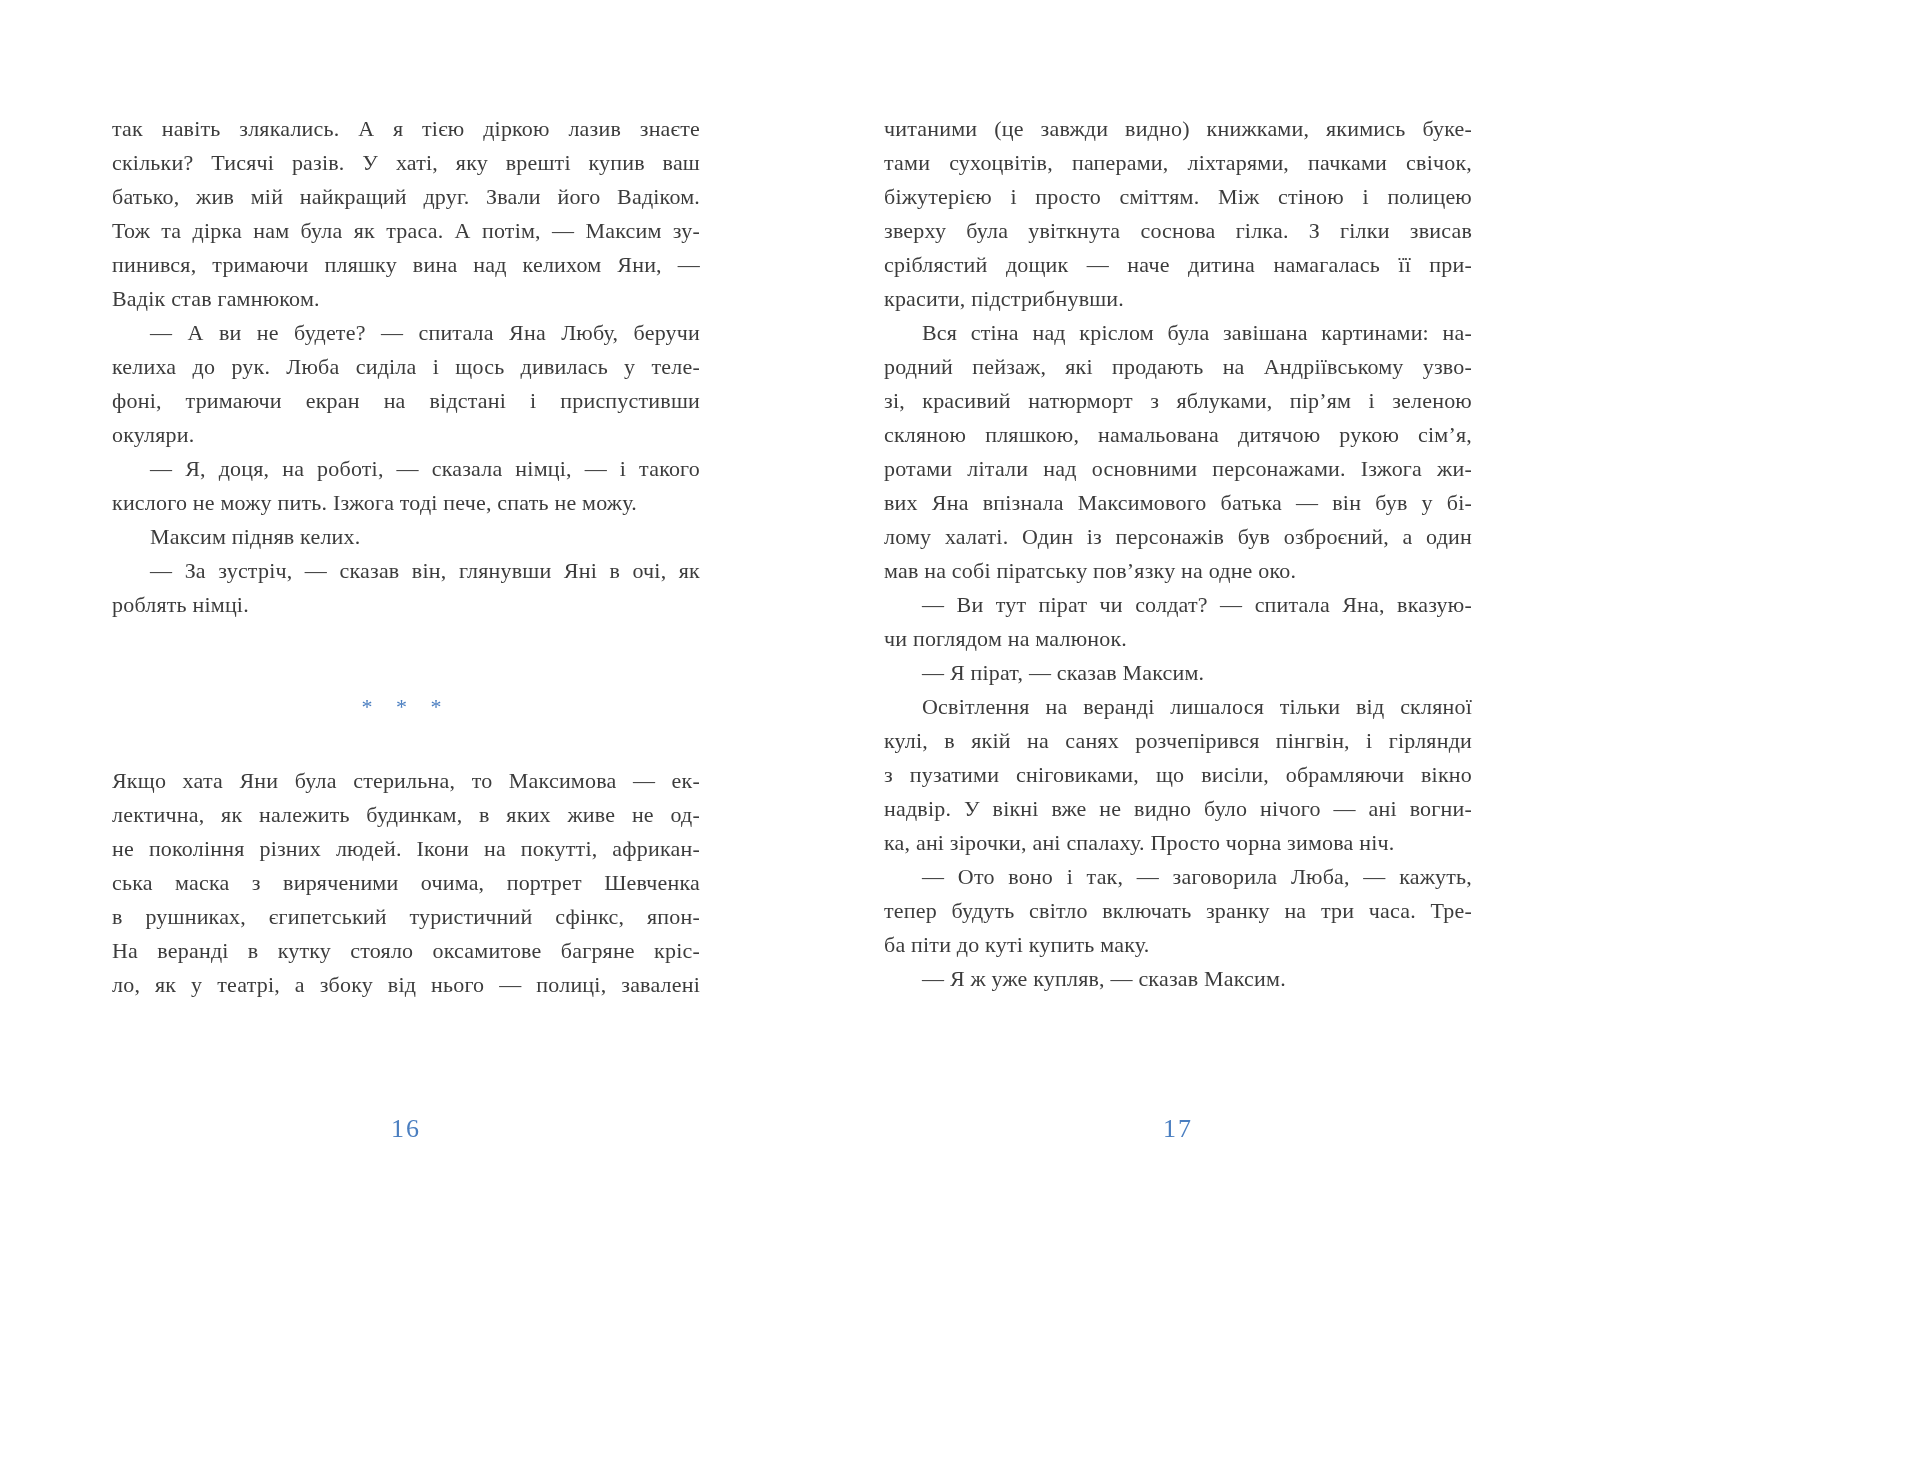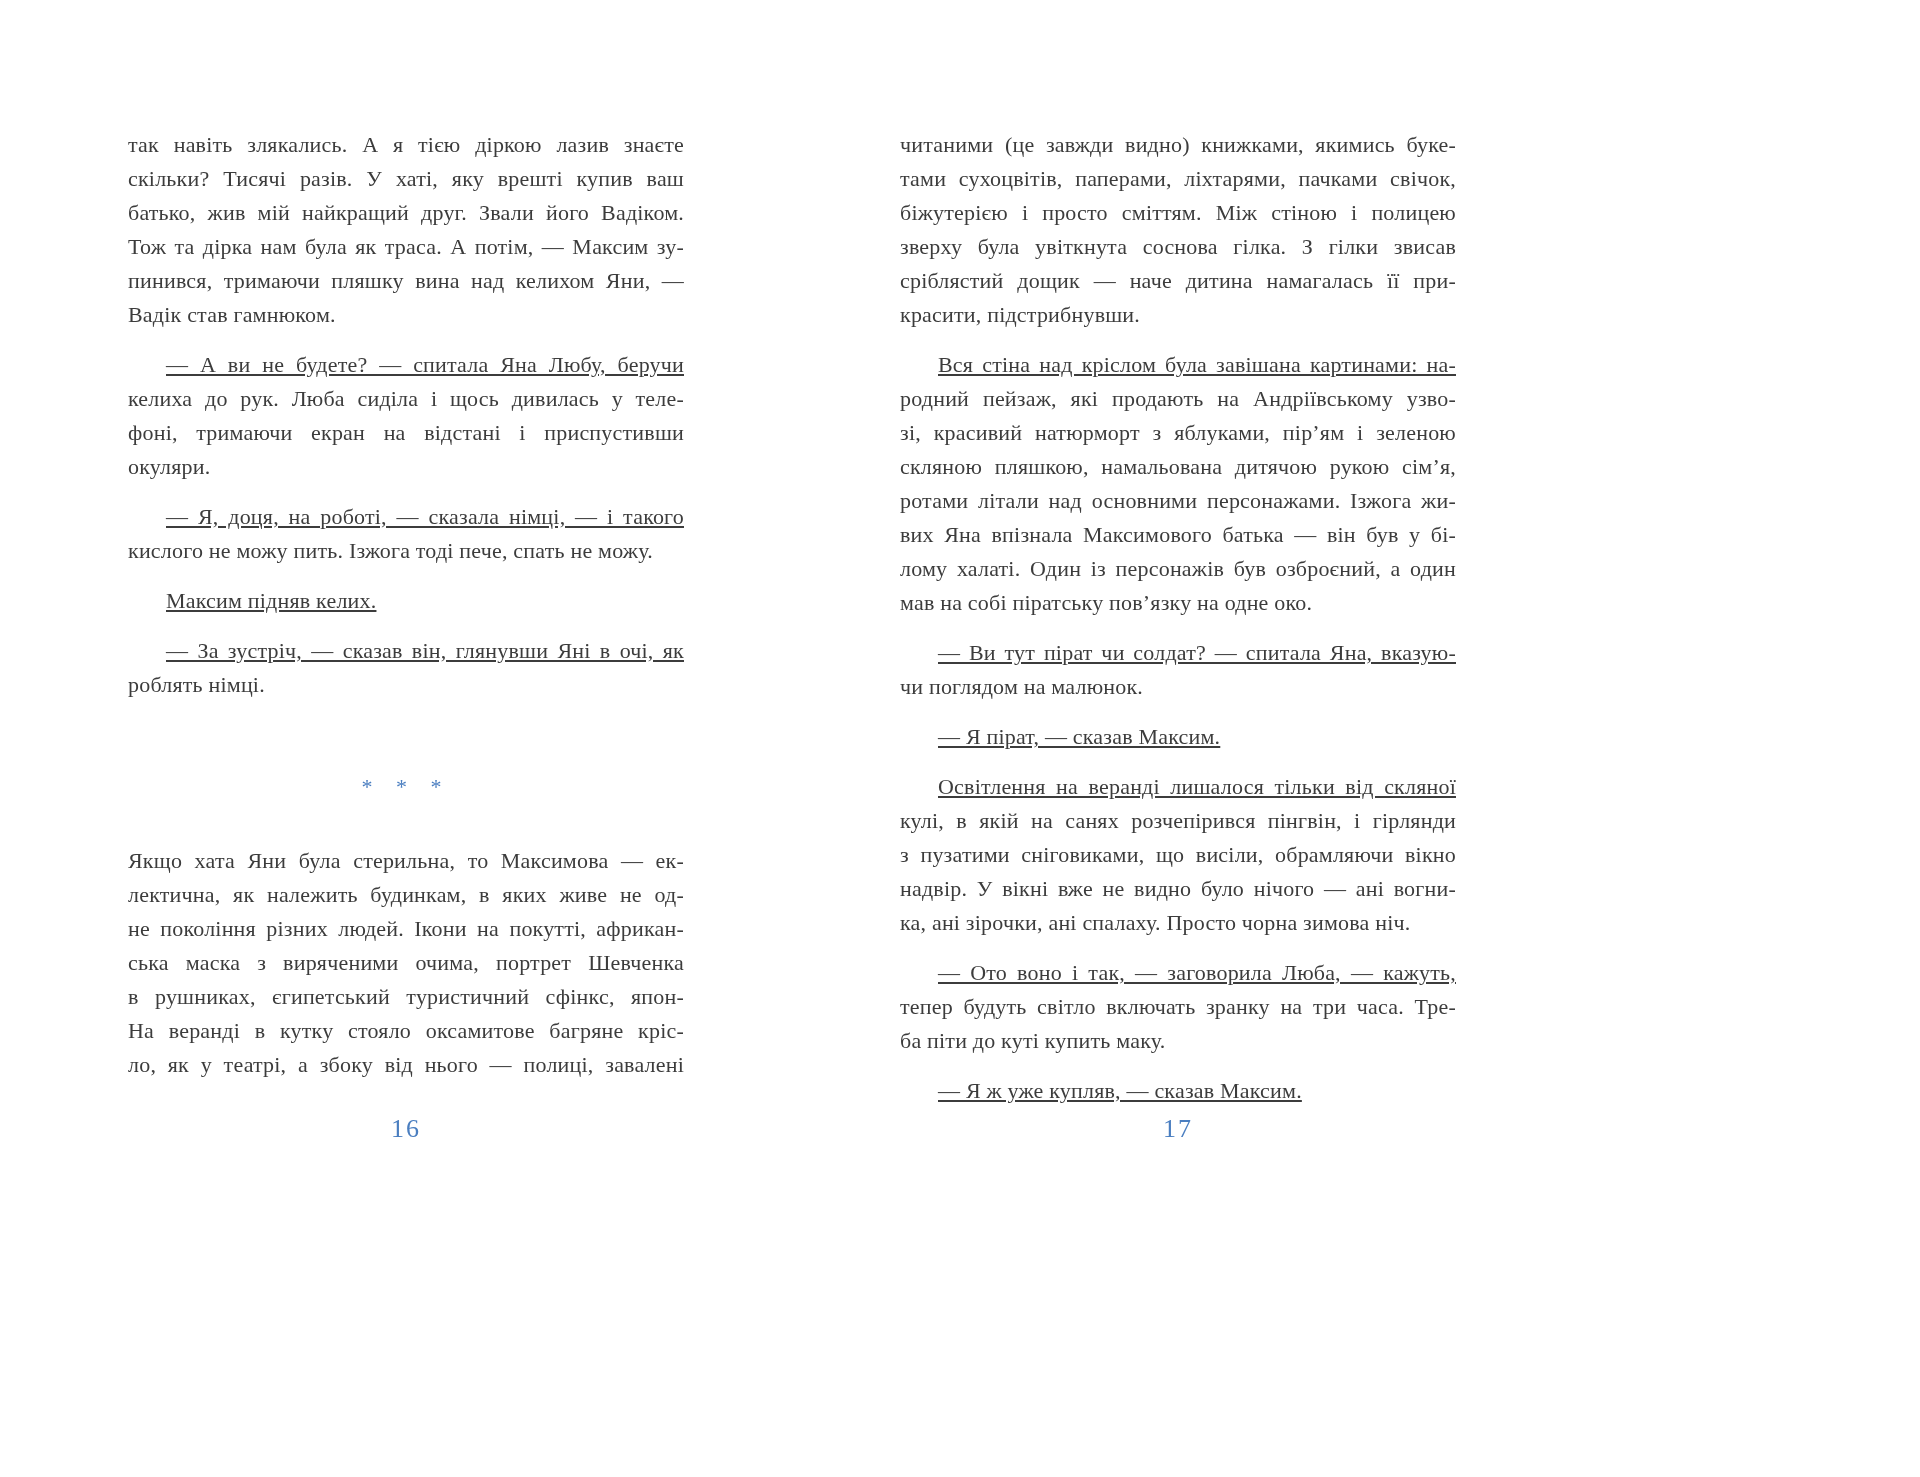--- a/index.html
+++ b/index.html
@@ -20,31 +20,31 @@
     inset: 0;
   }
   .page {
     position: absolute;
     top: 112px;
     width: 588px;
   }
   .page-left  { left: 112px; }
   .page-right { left: 884px; }
 
-  .paragraph { margin: 16px; }
+  .paragraph { margin: 0; }
 
   .line {
     font-size: 22px;
     line-height: 34px;
     text-align: justify;
     text-align-last: justify;
     letter-spacing: 0.2px;
   }
   .line.last { text-align-last: left; }
-  .paragraph.indented .line.first { text-indent: 38px; text-decoration: underline; }
+  .paragraph.indented .line.first { text-indent: 38px; }
 
   .separator {
     color: var(--accent, #4a7ec0);
     text-align: center;
     text-align-last: center;
     font-size: 22px;
     line-height: 34px;
     letter-spacing: 9px;
     margin: 68px 0 40px 0;
   }

